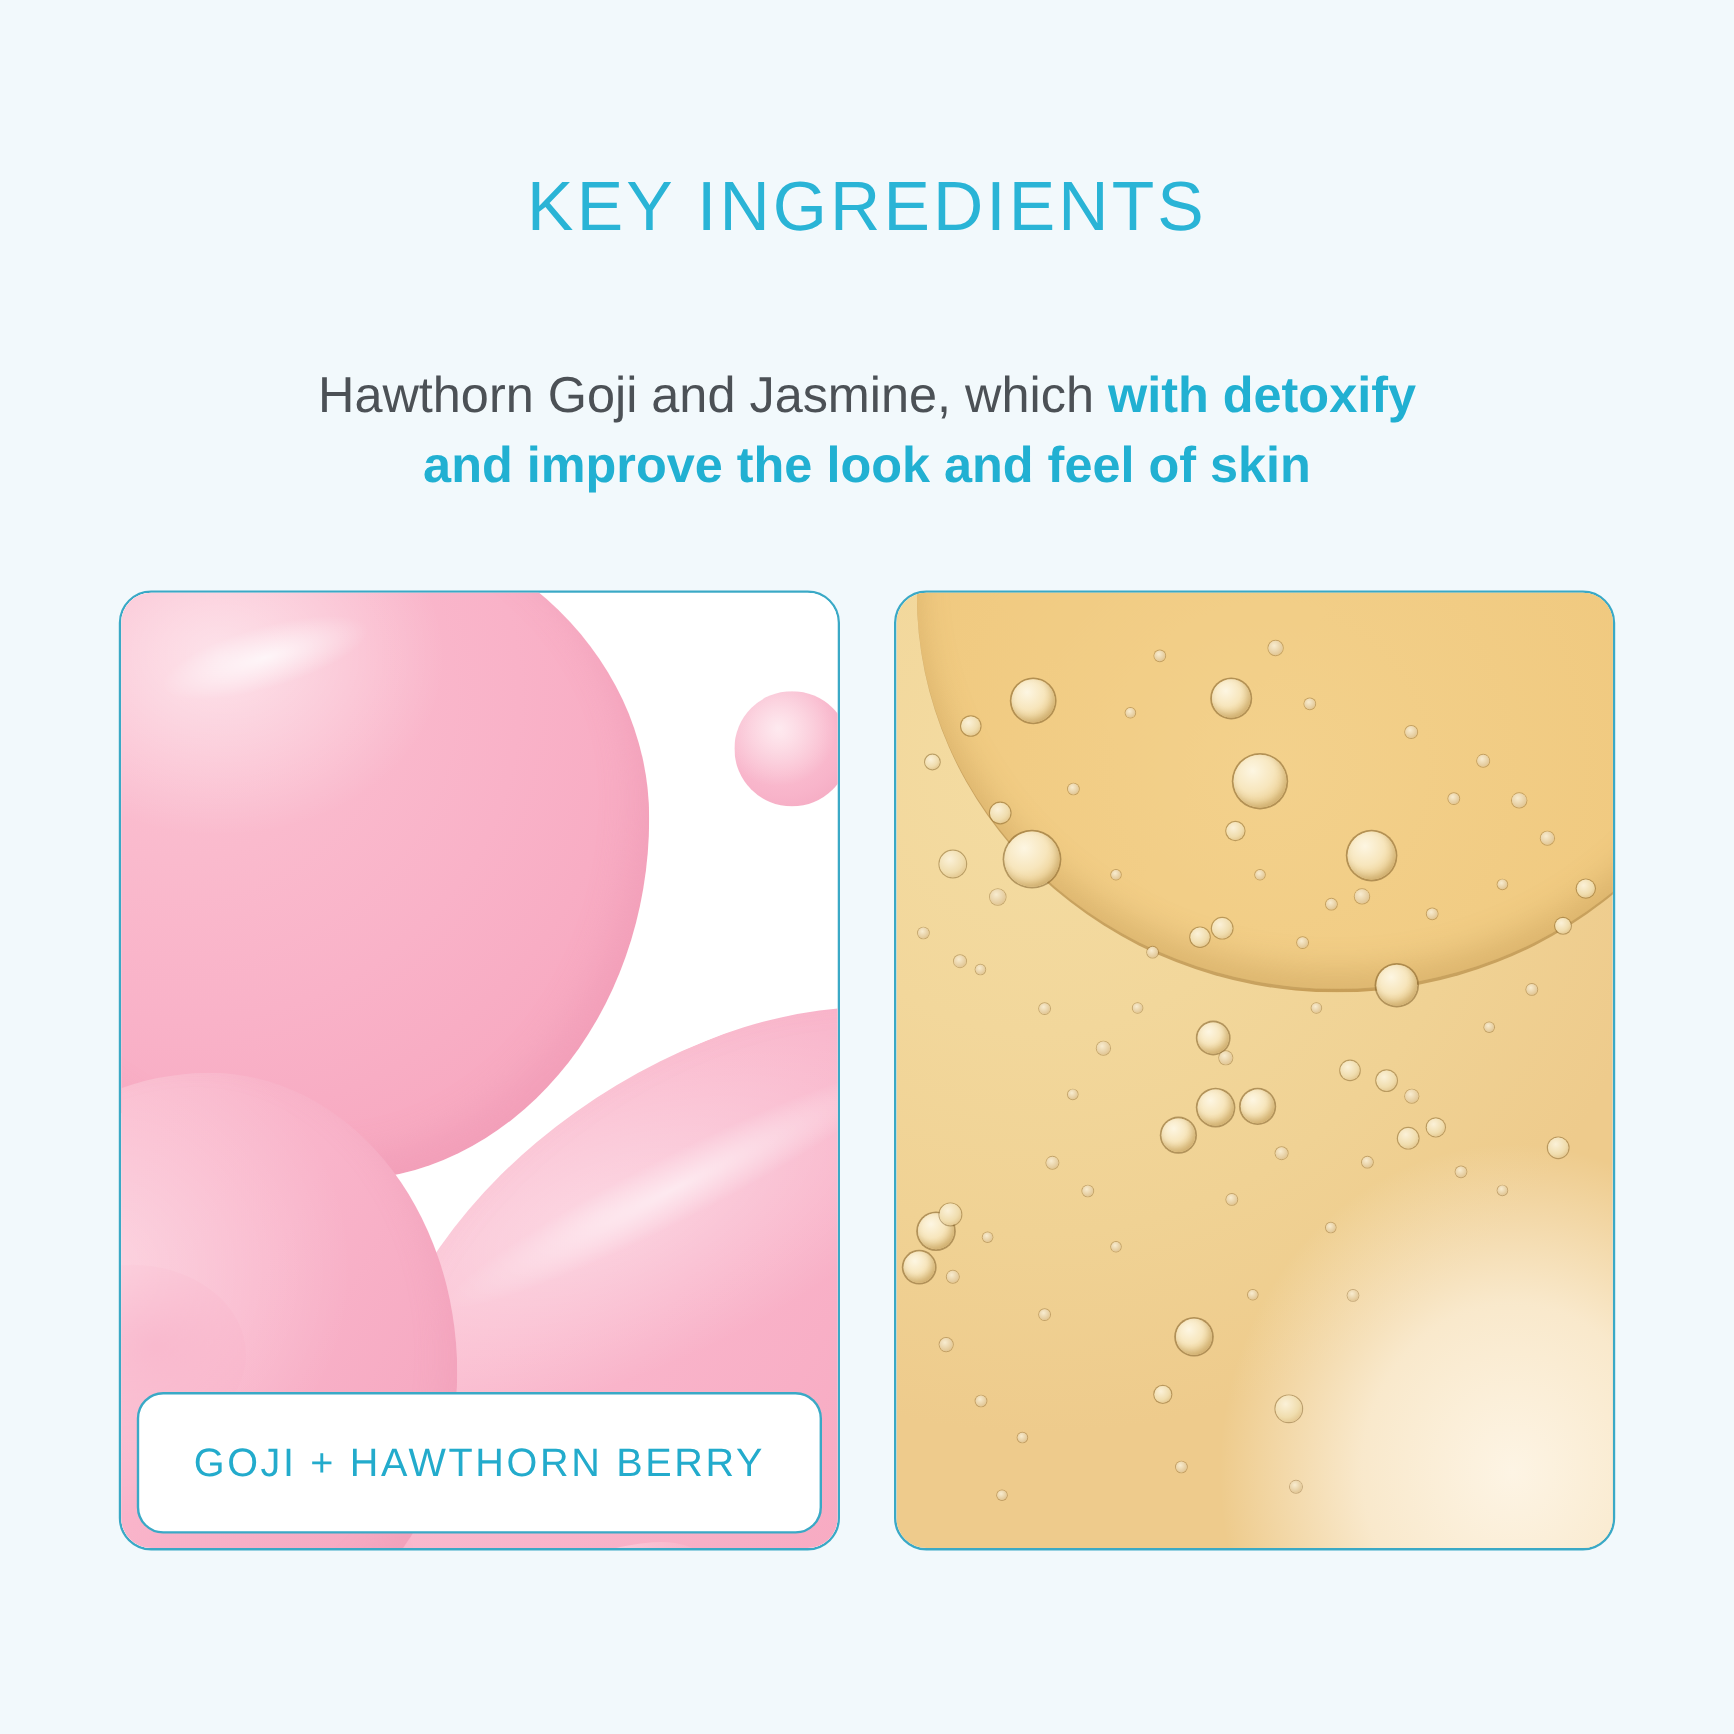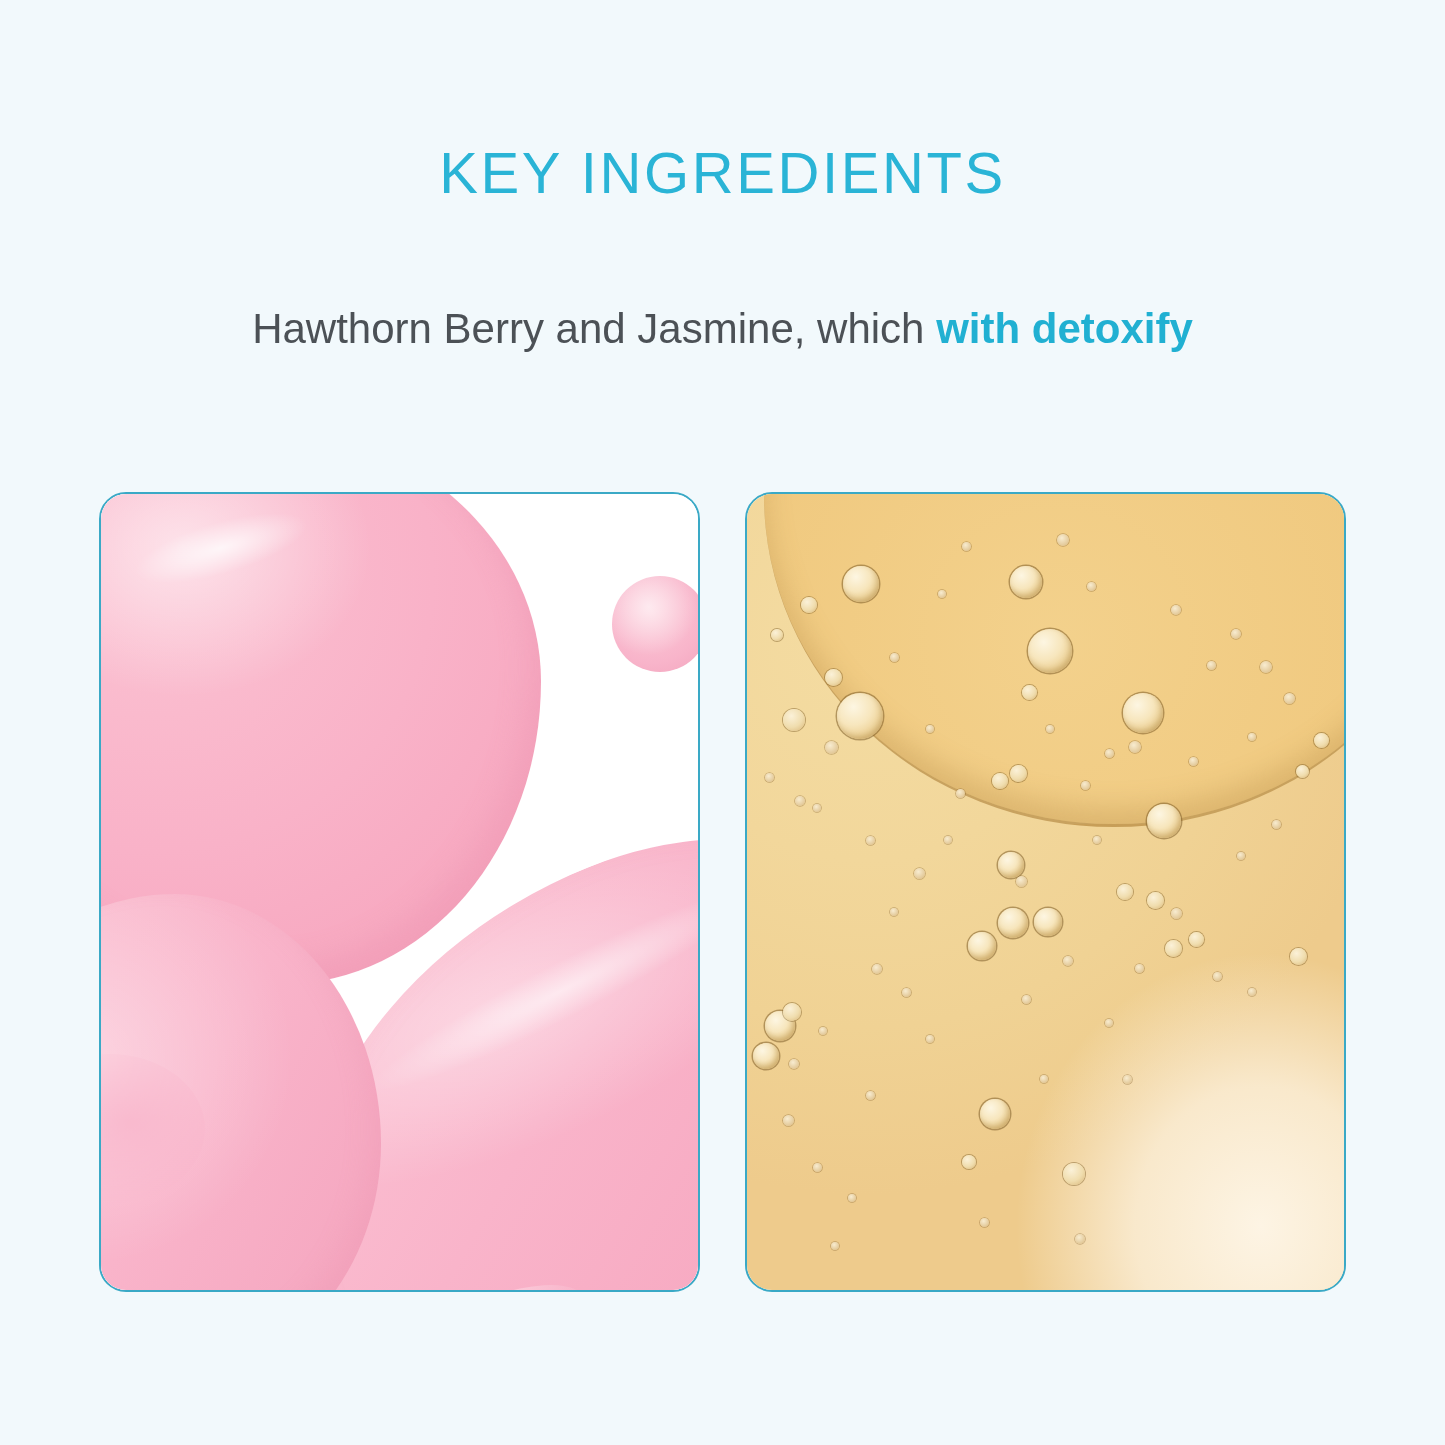--- a/index.html
+++ b/index.html
@@ -241,36 +241,40 @@
 </style>
 </head>
 <body>
 
 <div class="page">
 
   <div class="heading">KEY INGREDIENTS</div>
 
   <div class="subcopy">
     <br>
-    <span>Hawthorn Berry and Jasmine, which </span><span class="accent">with detoxify</span><br>
+    <span>Hawthorn Goji and Jasmine, which </span><span class="accent">with detoxify</span><br>
+    <span class="accent">and improve the look and feel of skin</span>
   </div>
 
   <div class="cards">
 
     <div class="card">
       <div class="card-media">
         <div class="pink-bg"></div>
         <div class="blob blob-main"></div>
         <div class="blob blob-main-hl"></div>
         <div class="blob blob-dot"></div>
         <div class="blob blob-band"></div>
         <div class="blob blob-band-hl"></div>
         <div class="blob blob-bl"></div>
         <div class="blob blob-bl-inner"></div>
         <div class="blob blob-gap"></div>
+      </div>
+      <div class="card-footer">
+        <span class="card-label">GOJI + HAWTHORN BERRY</span>
       </div>
     </div>
 
     <div class="card">
       <div class="card-media">
         <div class="oil-bg"></div>
         <div class="oil-blob-tr"></div>
         <div class="bubbles" id="bubble-layer">
             <div class="bub" style="left: 16%; top: 9%; width: 36px; height: 36px;"></div>
             <div class="bub sm" style="left: 9%; top: 13%; width: 16px; height: 16px;"></div>

